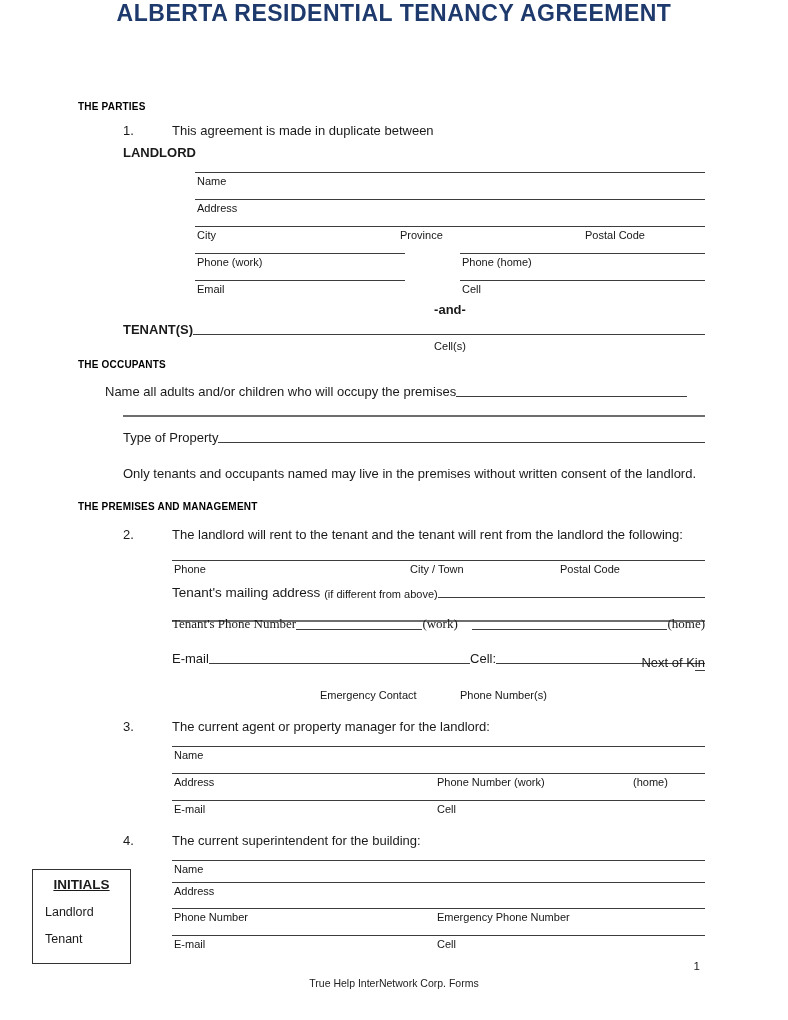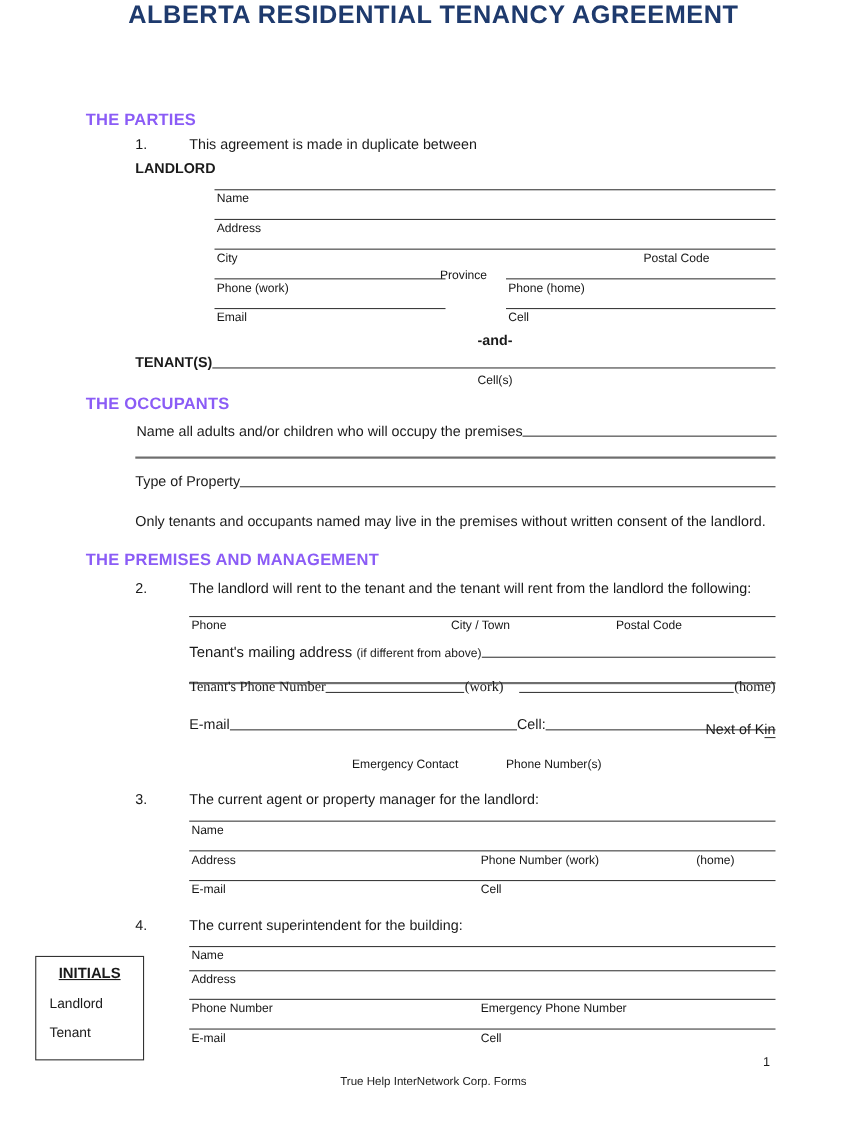--- a/index.html
+++ b/index.html
@@ -9,21 +9,21 @@
     background:#ffffff; overflow:hidden;
     font-family:"Liberation Sans","DejaVu Sans",sans-serif;
     color:#1a1a1a;
   }
   .abs { position:absolute; }
   .title {
     left:0; top:46; width:788; text-align:center;
     font-size:23px; font-weight:bold; letter-spacing:.5px;
     color:#1e3a6d; width:788px;
   }
-  .sec-h { font-size:15px; font-weight:bold; color:#8b5cf6; letter-spacing:.2px; }
+  .sec-h { font-size:10px; font-weight:bold; color:#000000; letter-spacing:.2px; }
   .body-t { font-size:13px; }
   .bold { font-weight:bold; }
   .flabel { font-size:11px; color:#161616; }
   .hline { height:0; border-top:1.4px solid #3d3d3d; }
   .hline.thick { border-top:2px solid #6e6e6e; }
   .flexrow { display:flex; align-items:flex-end; font-size:13px; }
   .fill { flex:1 1 auto; border-bottom:1.4px solid #3d3d3d; margin-bottom:2px; height:1px; min-width:10px; }
   .smallnote { font-size:11px; margin-left:4px; }
   .gap { width:14px; }
   .initials-box {
@@ -49,21 +49,21 @@
   <div class="abs body-t bold" style="left:123px; top:145px;">LANDLORD</div>
 
   <div class="abs hline" style="left:195px; top:172px; width:510px;"></div>
   <div class="abs flabel" style="left:197px; top:175px;">Name</div>
 
   <div class="abs hline" style="left:195px; top:199px; width:510px;"></div>
   <div class="abs flabel" style="left:197px; top:202px;">Address</div>
 
   <div class="abs hline" style="left:195px; top:226px; width:510px;"></div>
   <div class="abs flabel" style="left:197px; top:229px;">City</div>
-  <div class="abs flabel" style="left:400px; top:229px;margin-top:16px;">Province</div>
+  <div class="abs flabel" style="left:400px; top:229px;">Province</div>
   <div class="abs flabel" style="left:585px; top:229px;">Postal Code</div>
 
   <div class="abs hline" style="left:195px; top:253px; width:210px;"></div>
   <div class="abs hline" style="left:460px; top:253px; width:245px;"></div>
   <div class="abs flabel" style="left:197px; top:256px;">Phone (work)</div>
   <div class="abs flabel" style="left:462px; top:256px;">Phone (home)</div>
 
   <div class="abs hline" style="left:195px; top:280px; width:210px;"></div>
   <div class="abs hline" style="left:460px; top:280px; width:245px;"></div>
   <div class="abs flabel" style="left:197px; top:283px;">Email</div>
@@ -71,21 +71,21 @@
 
   <div class="abs body-t bold center" style="left:195px; top:302px; width:510px;">-and-</div>
 
   <div class="abs flexrow" style="left:123px; top:322px; width:582px;">
     <span class="bold">TENANT(S)</span>
     <span class="fill"></span>
   </div>
   <div class="abs flabel center" style="left:195px; top:340px; width:510px;">Cell(s)</div>
 
   <div class="abs sec-h" style="left:78px; top:359px;">THE OCCUPANTS</div>
-  <div class="abs flexrow" style="left:124px; top:384px; width:582px;">
+  <div class="abs flexrow" style="left:105px; top:384px; width:582px;">
     <span>Name all adults and/or children who will occupy the premises</span>
     <span class="fill"></span>
   </div>
   <div class="abs hline thick" style="left:123px; top:415px; width:582px;"></div>
   <div class="abs flexrow" style="left:123px; top:430px; width:582px;">
     <span>Type of Property</span>
     <span class="fill"></span>
   </div>
   <div class="abs body-t" style="left:123px; top:466px;">Only tenants and occupants named may live in the premises without written consent of the landlord.</div>
 

